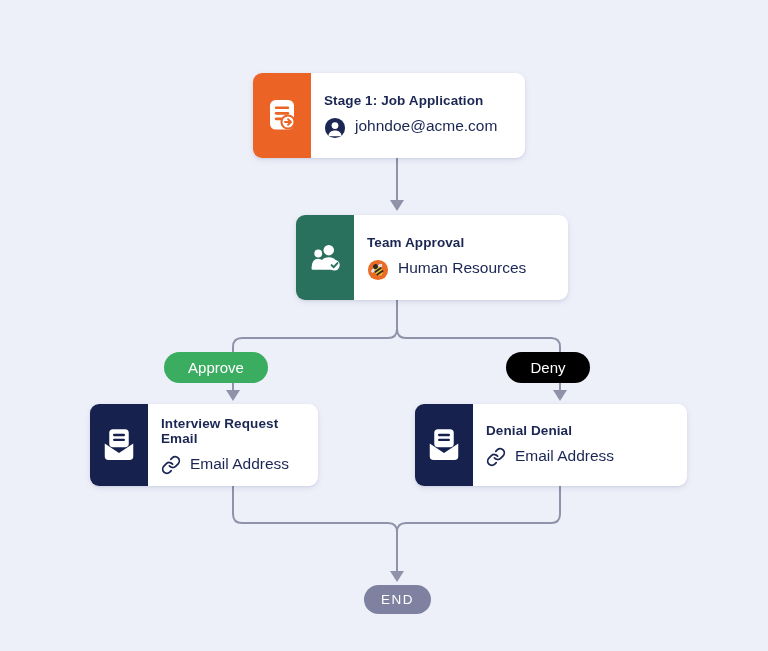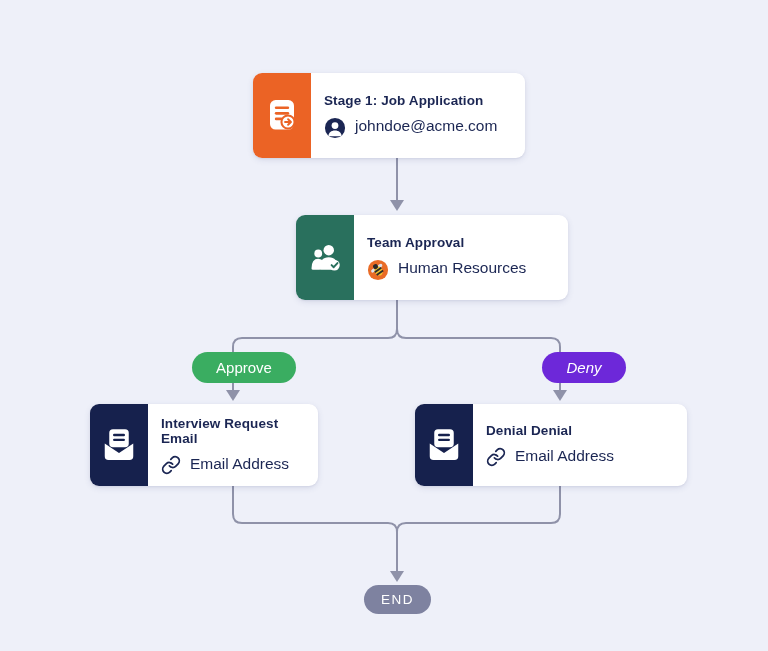--- a/index.html
+++ b/index.html
@@ -37,22 +37,22 @@
     font-size:13.5px;font-weight:700;color:#1b2653;
     margin-bottom:9px;letter-spacing:0.1px;
   }
   .node-subrow{display:flex;align-items:flex-start;gap:9px;}
   .node-subtext{font-size:15.5px;color:#1b2653;}
   .pill{
     position:absolute;height:31px;border-radius:16px;
     display:flex;align-items:center;justify-content:center;
     color:#ffffff;font-size:15px;z-index:3;
   }
-  .pill-approve{left:192px;top:352px;width:104px;background:#3aad61;}
-  .pill-deny{left:542px;top:352px;width:84px;background:#6d28d9;font-style:italic;}
+  .pill-approve{left:164px;top:352px;width:104px;background:#3aad61;}
+  .pill-deny{left:506px;top:352px;width:84px;background:#000000;}
   .pill-end{
     left:364px;top:585px;width:67px;height:29px;background:#7e82a0;
     font-size:13.5px;font-weight:400;letter-spacing:1.5px;
   }
   .node-stage1{left:253px;top:73px;width:272px;height:85px;}
   .node-approval{left:253px;top:215px;width:272px;height:85px;margin-left:43px;}
   .node-email-left{left:90px;top:404px;width:228px;height:82px;}
   .node-email-right{left:415px;top:404px;width:272px;height:82px;}
 </style>
 </head>

